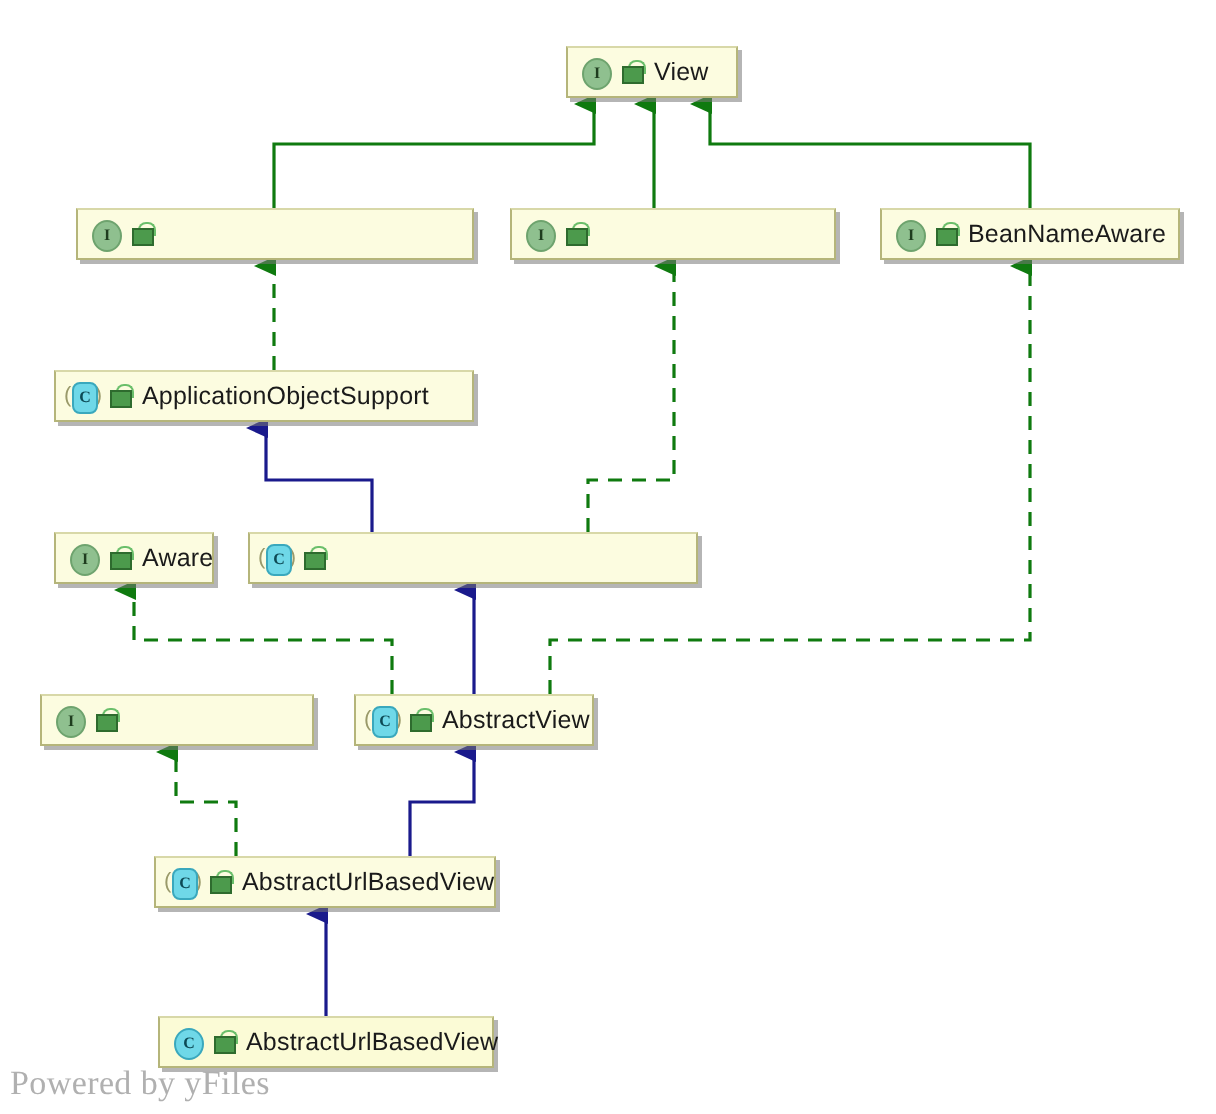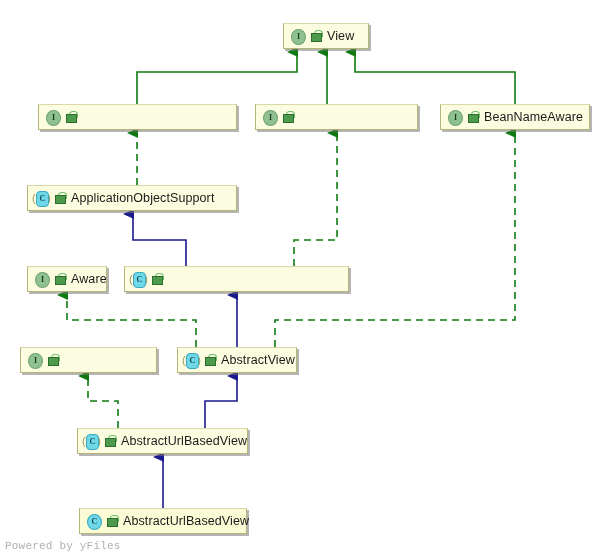--- a/index.html
+++ b/index.html
@@ -117,23 +117,23 @@
     left: 5px; top: 1px;
     width: 7px; height: 6px;
     border: 1.5px solid #6bbf6b;
     border-bottom: none;
     border-radius: 4px 4px 0 0;
   }
   #watermark {
     position: absolute;
     left: 5px;
     bottom: 5px;
-    font-size: 11px;
+    font-size: 17px;
     color: #b0b0b0;
-    font-family: Liberation Mono, monospace;
+    font-family: Liberation Serif, serif;
     letter-spacing: 0.2px;
   }
 </style>
 </head>
 <body>
 
 <div id="diagram-canvas">
 
   <svg id="edge-layer" width="608" height="557" viewBox="0 0 608 557" xmlns="http://www.w3.org/2000/svg">
     <defs>

